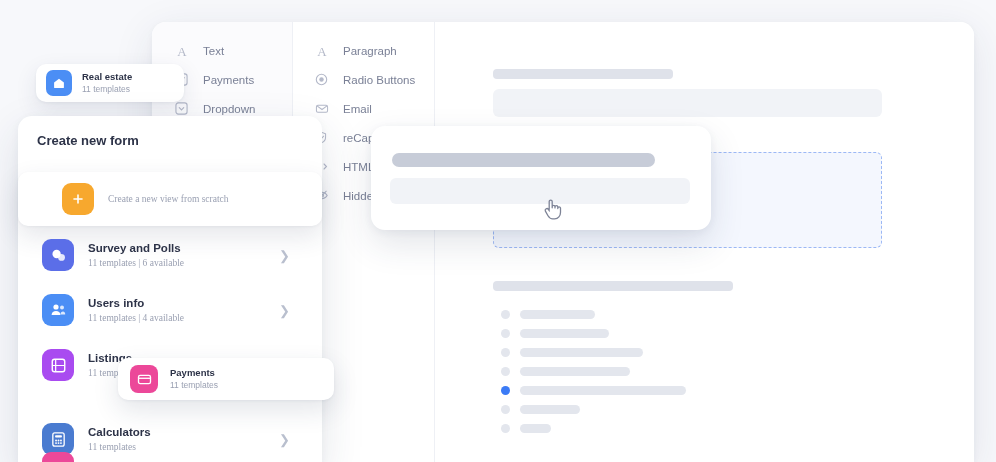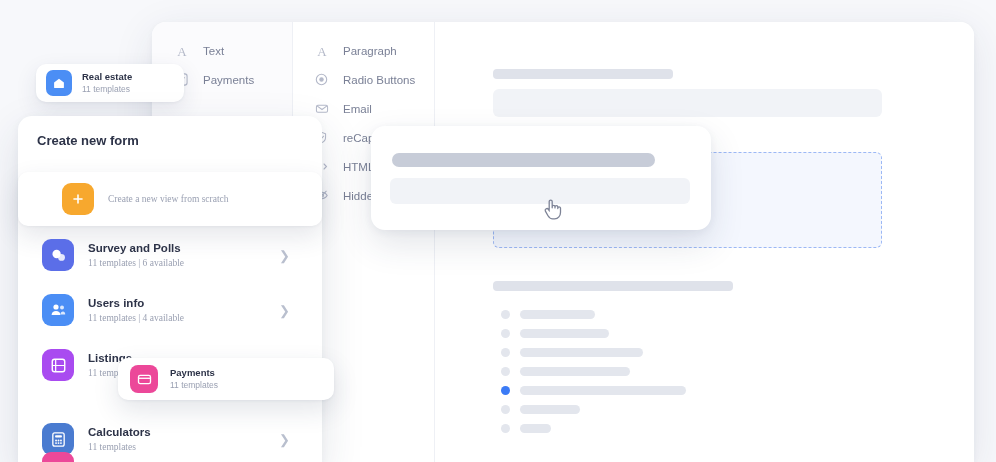--- a/index.html
+++ b/index.html
@@ -240,20 +240,29 @@
     <div class="field-row">
       <span class="fi">
         <svg width="13" height="13" viewBox="0 0 14 14">
             <rect x="1" y="1" width="12" height="12" rx="2.5" fill="none" stroke="#b4b9c9" stroke-width="1.2"></rect>
             <path d="M4 7.2l2 2 4-4.2" fill="none" stroke="#b4b9c9" stroke-width="1.2" stroke-linecap="round"></path>
           </svg>
       </span>
       <span class="fl">Payments</span>
     </div>
 
+    <div class="field-row">
+      <span class="fi">
+        <svg width="13" height="13" viewBox="0 0 14 14">
+            <rect x="1" y="1" width="12" height="12" rx="2.5" fill="none" stroke="#b4b9c9" stroke-width="1.2"></rect>
+            <path d="M4.6 6l2.4 2.6L9.4 6" fill="none" stroke="#b4b9c9" stroke-width="1.2" stroke-linecap="round"></path>
+          </svg>
+      </span>
+      <span class="fl">Dropdown</span>
+    </div>
 
     <div style="height:118px"></div>
 
     <div class="field-row">
       <span class="fi">
         <svg width="13" height="13" viewBox="0 0 14 14">
             <path d="M4.2 2.2c.5-.5 1.2-.4 1.6.2l.8 1.2c.3.4.2.9-.2 1.2l-.6.5c.5 1.1 1.4 2 2.5 2.5l.5-.6c.3-.4.8-.5 1.2-.2l1.2.8c.6.4.7 1.1.2 1.6l-.6.6c-.6.6-1.6.7-2.4.3C6.3 9.3 4.3 7.3 3.3 5c-.4-.8-.3-1.8.3-2.4z" fill="none" stroke="#b4b9c9" stroke-width="1.1"></path>
           </svg>
       </span>
       <span class="fl">Phone</span>

